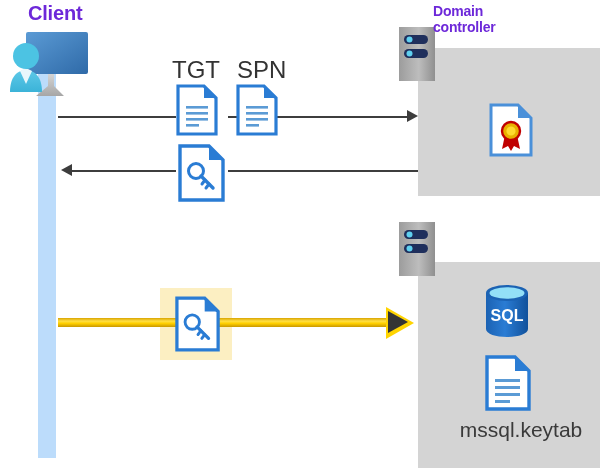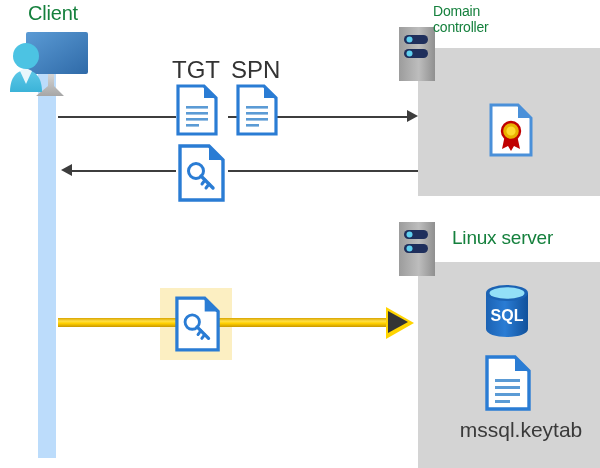--- a/index.html
+++ b/index.html
@@ -8,22 +8,22 @@
     background:#ffffff;
     font-family:"Liberation Sans", sans-serif;
     overflow:hidden;
     position:relative;
   }
   .stage{position:absolute;left:0;top:0;width:600px;height:468px;}
   .abs{position:absolute;}
 
   
   .title{
-    font-weight:normal;
-    color:#15803d;
+    font-weight:bold;
+    color:#6d28d9;
     letter-spacing:-0.2px;
     line-height:1.12;
     white-space:pre-line;
   }
   #client-title{left:28px;top:2px;font-size:20px;}
   #dc-title{left:433px;top:4px;font-size:14px;width:140px;}
   #linux-title{left:452px;top:227px;font-size:19px;width:148px;}
 
   
   .panel{background:#d4d4d4;}
@@ -83,21 +83,21 @@
   #key-doc{left:178px;top:144px;}
   #key-doc-yellow{left:175px;top:295px;width:46px;height:58px;}
   #cert-doc{left:489px;top:103px;width:44px;height:54px;}
   #keytab-doc{left:485px;top:355px;width:46px;height:56px;}
 
   .doc-label{
     font-size:24px;color:#333333;
     font-family:"Liberation Sans", sans-serif;
   }
   #tgt-label{left:172px;top:56px;}
-  #spn-label{left:231px;top:56px;}
+  #spn-label{left:237px;top:56px;}
 
   
   #sql-icon{left:482px;top:283px;width:50px;height:56px;text-decoration:underline;}
 
   
   #keytab-caption{
     left:418px;top:418px;width:206px;
     text-align:center;font-size:21px;color:#3a3a3a;
   }
 </style>
@@ -263,17 +263,16 @@
       <rect x="10" y="24" width="25" height="3" fill="#5b9bd5"></rect>
       <rect x="10" y="31" width="25" height="3" fill="#5b9bd5"></rect>
       <rect x="10" y="38" width="25" height="3" fill="#5b9bd5"></rect>
       <rect x="10" y="45" width="15" height="3" fill="#5b9bd5"></rect>
     </svg>
   </div>
 
   <div class="abs title" id="client-title">Client</div>
   <div class="abs title" id="dc-title">Domain
 controller</div>
-  <div class="abs title" id="linux-title">Linux server</div>
 
   <div class="abs" id="keytab-caption">mssql.keytab</div>
 
 </div>
 
 </body></html>

